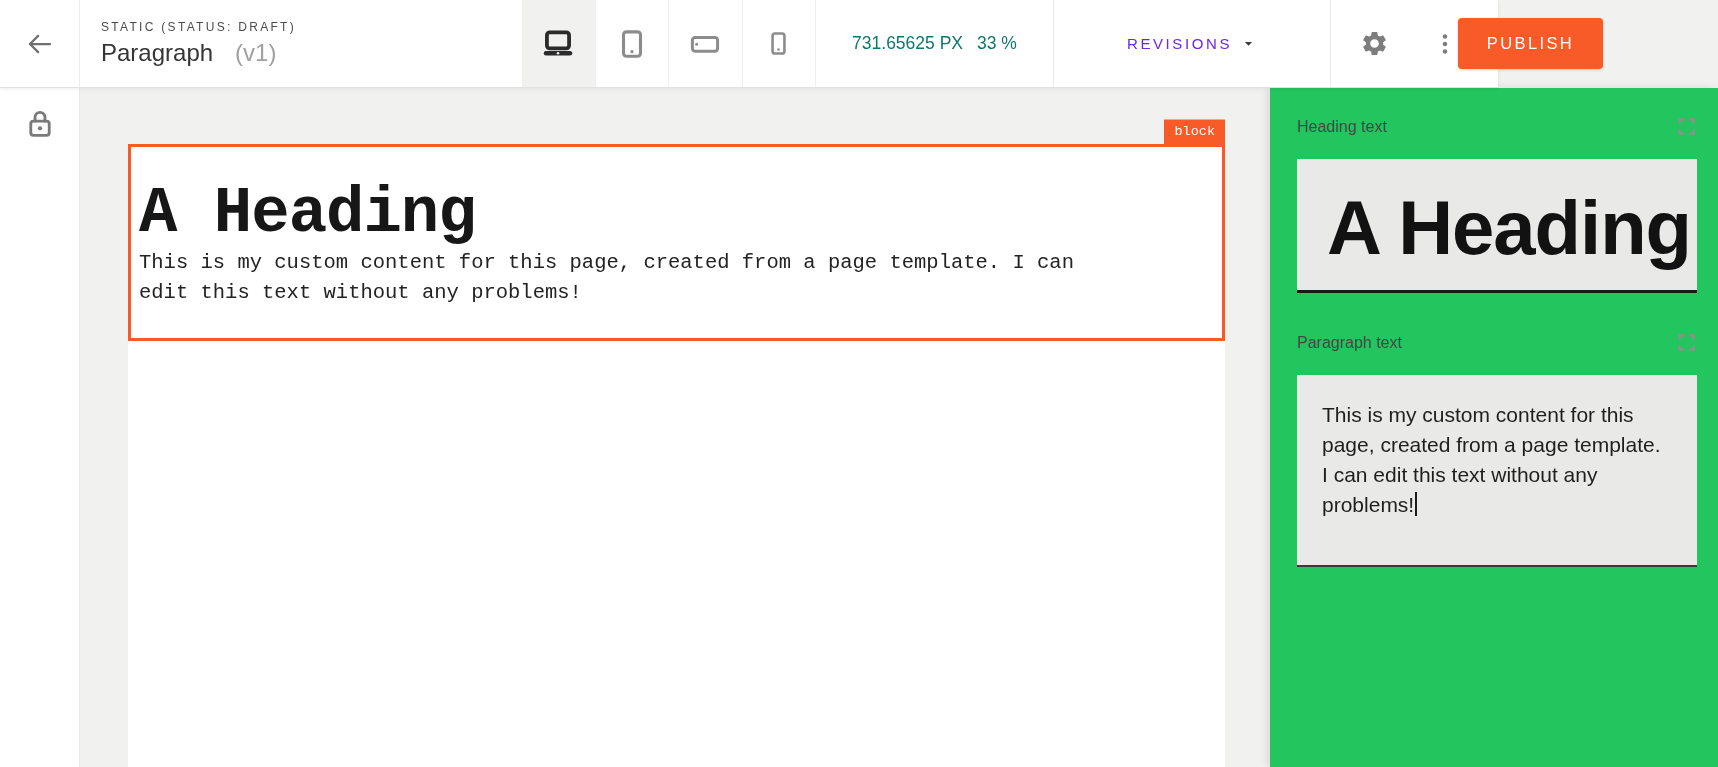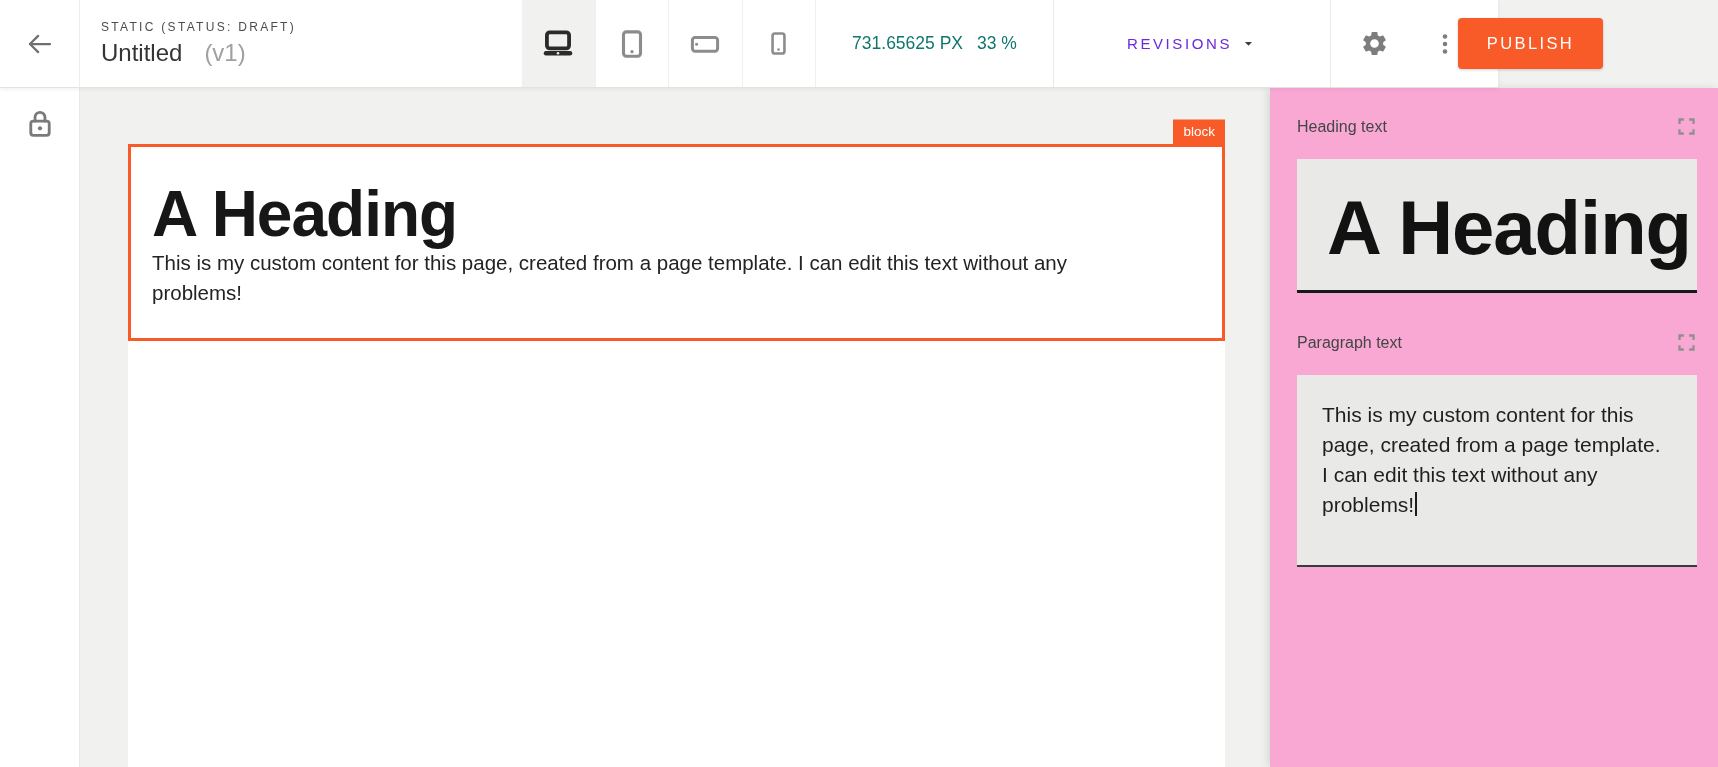--- a/index.html
+++ b/index.html
@@ -62,39 +62,39 @@
     position:absolute;top:var(--bar-h);left:var(--rail-w);bottom:0;
     width:calc(1718px - var(--rail-w) - var(--sidebar-w));
     background:#f1f1f0;
   }
   .page{
     position:absolute;top:56px;left:48px;right:45px;bottom:0;
     background:#fff;
   }
   .block{
     position:relative;border:3px solid var(--accent);
-    padding:35px 20px 30px 21px;cursor:pointer;
+    padding:35px 20px 30px 8px;cursor:pointer;font-family:Liberation Mono, monospace;
   }
   .block-badge{
     position:absolute;top:-3px;right:-3px;transform:translateY(-100%);
     background:var(--accent);color:#fff;font-size:13.5px;
     padding:5px 10px 6px;line-height:1;
   }
   .block h1{
     margin:0;font-size:64px;line-height:1.0;font-weight:700;
     letter-spacing:-1px;color:#171717;white-space:nowrap;
   }
   .block p{
     margin:2px 0 0;font-size:20.5px;line-height:30px;color:#232323;max-width:960px;
   }
 
   
   .sidebar{
     position:absolute;top:var(--bar-h);right:0;bottom:0;width:var(--sidebar-w);
-    background:#f9a8d4;box-shadow:-3px 0 8px rgba(0,0,0,.10);
+    background:#22c55e;box-shadow:-3px 0 8px rgba(0,0,0,.10);
     padding:28px 21px 10px 27px;z-index:20;
   }
   .field-head{
     display:flex;align-items:center;justify-content:space-between;
     margin-bottom:22px;
   }
   .field-label{font-size:16px;color:#454545;}
   .expand-btn{cursor:pointer;display:flex;}
   .field-box{
     background:#e9e9e8;cursor:text;
@@ -127,21 +127,21 @@
       <svg width="30" height="30" viewBox="0 0 24 24" fill="none" stroke="#6f6f6f" stroke-width="1.8" stroke-linecap="round" stroke-linejoin="round">
         <path d="M20 12H4"></path>
           <path d="M10.5 5.5L4 12l6.5 6.5"></path>
       </svg>
     </span>
   </div>
 
   <div class="title-section">
     <div class="doc-type">STATIC (STATUS: DRAFT)</div>
     <div class="title-row">
-      <span>Untitled</span><span class="version">(v1)</span>
+      <span>Paragraph</span><span class="version">(v1)</span>
     </div>
   </div>
 
   <div class="device-group">
     <div class="device-btn active">
       <span>
         <svg width="38" height="38" viewBox="0 0 24 24">
           <rect x="5" y="4.6" width="14" height="10.2" rx="1.8" fill="none" stroke="currentColor" stroke-width="2.4"></rect>
           <rect x="3" y="16.4" width="18" height="2.8" rx="1.4" fill="currentColor"></rect>
           <circle cx="12" cy="17.8" r="0.8" fill="#f1f1f0"></circle>

